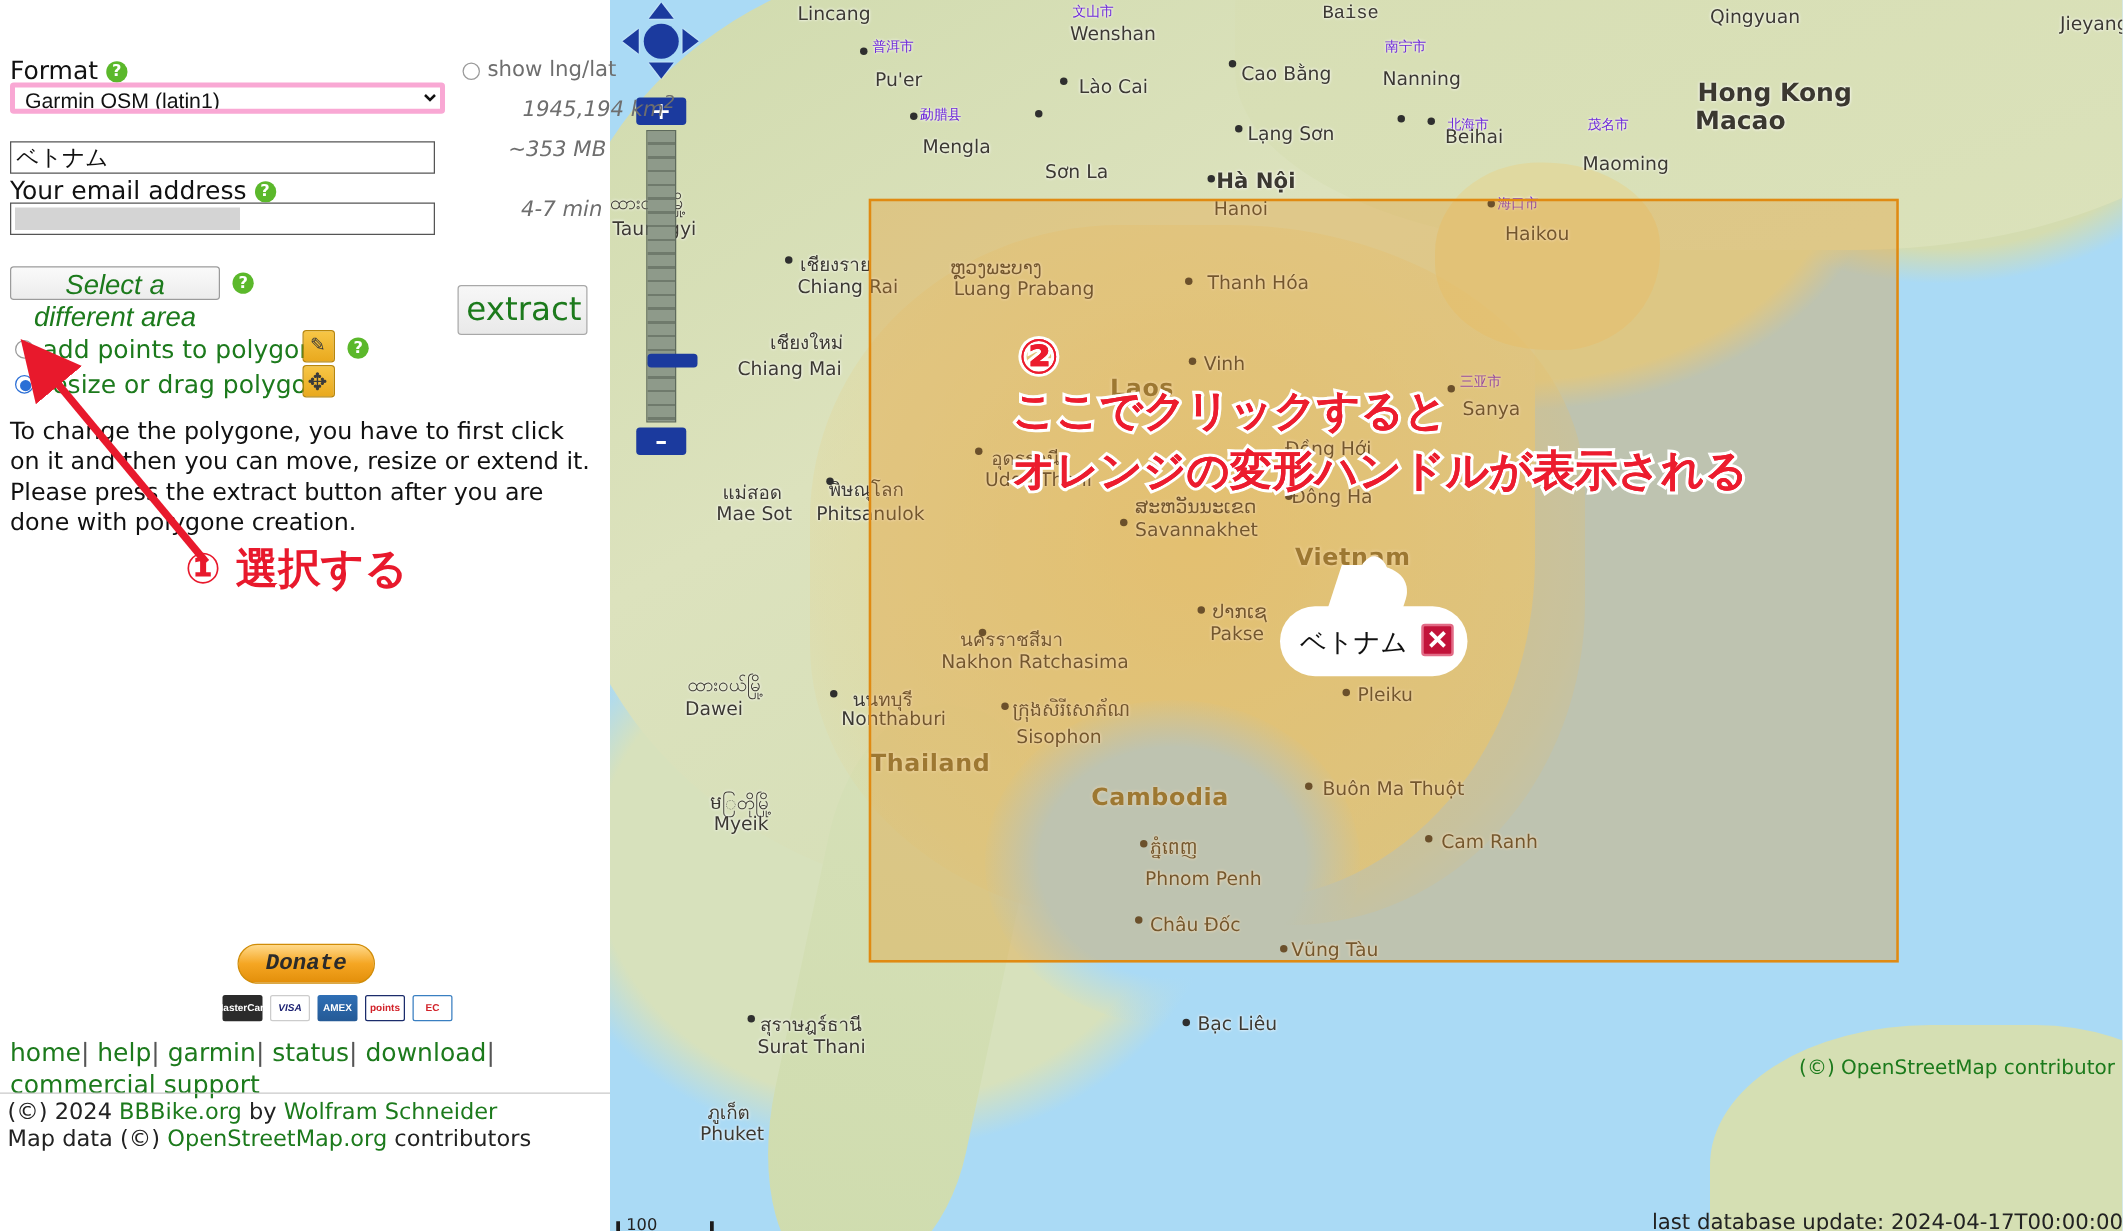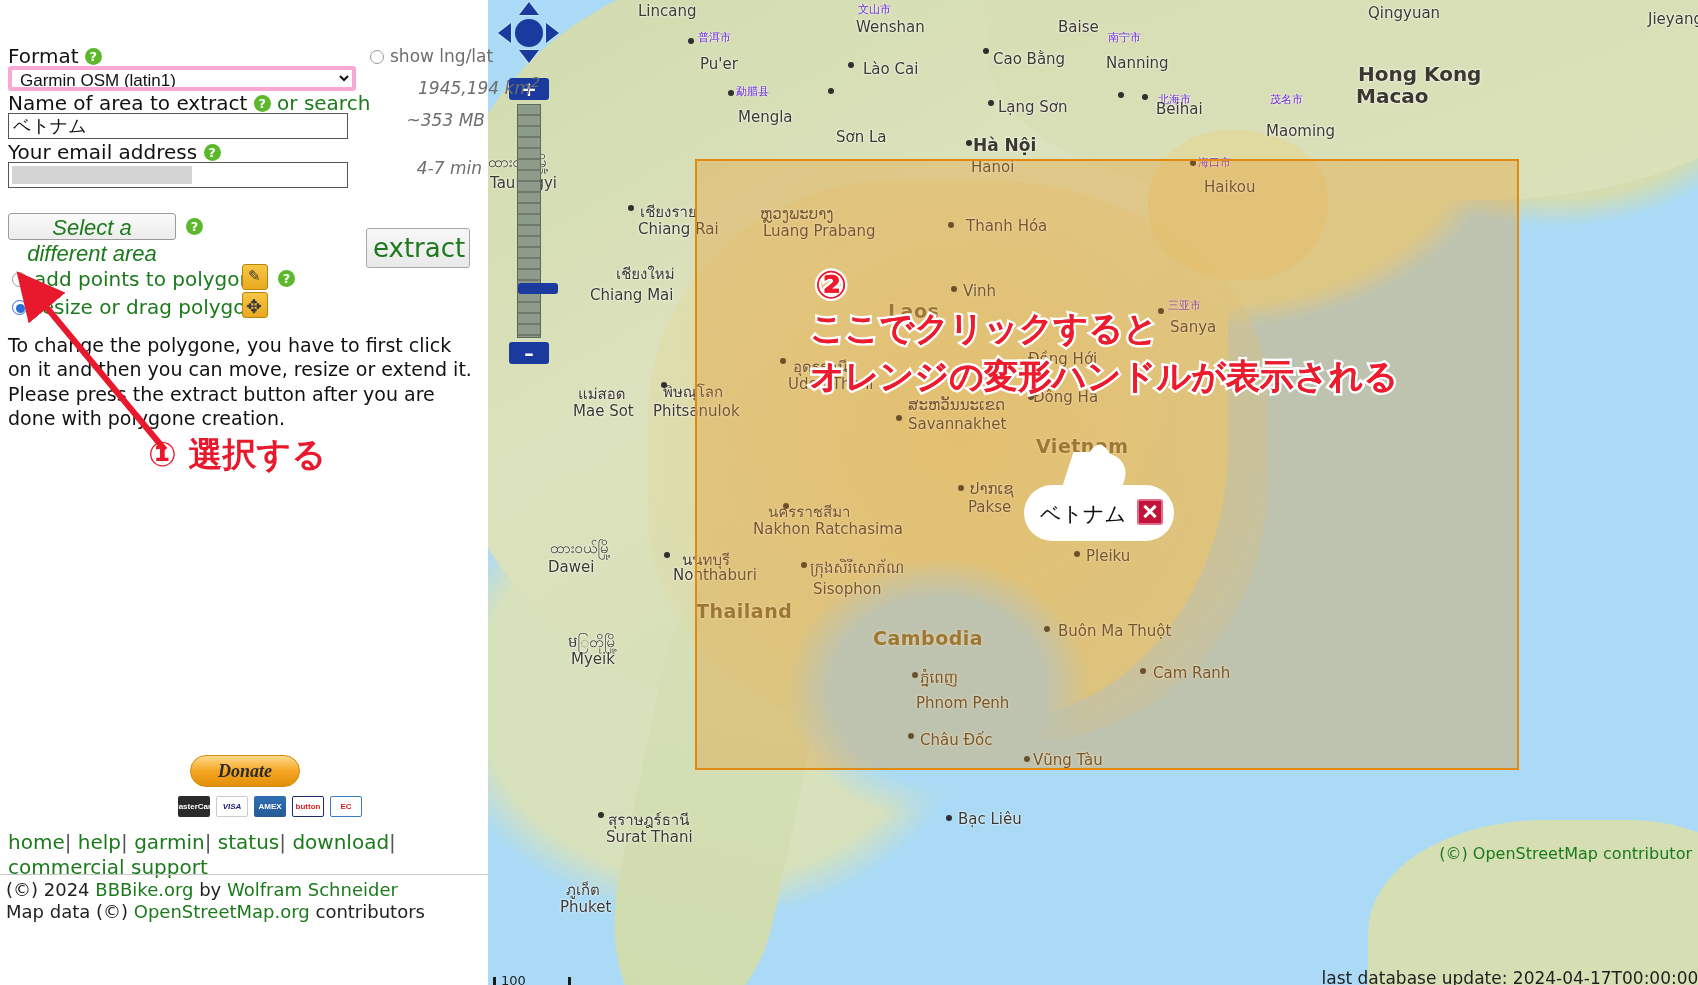--- a/index.html
+++ b/index.html
@@ -323,21 +323,21 @@
     font-size:19px; color:#111; line-height:1.28;
   }
 
   #donate-btn {
     position:absolute; left:190px; top:755px; width:110px; height:32px;
     border-radius:16px;
     background: linear-gradient(180deg,#ffd98a 0%,#f5a623 50%,#e38f0a 100%);
     border:1px solid #d08c08;
     color:#2b2b2b; font-size:18px; font-weight:bold; font-style:italic;
     line-height:30px; text-align:center; cursor:pointer;
-    font-family:Liberation Serif, serif;
+    font-family:Liberation Mono, monospace;
   }
   #cards { position:absolute; left:178px; top:796px; display:flex; gap:6px; }
   .card { width:32px; height:21px; border-radius:2px; font-size:8px;
           color:#fff; display:flex; align-items:center; justify-content:center;
           font-family:"Liberation Sans", sans-serif; font-weight:bold; }
   .card-mc   { background:#2b2b2b; }
   .card-visa { background:#fff; color:#1a1f71; border:1px solid #ccc; font-style:italic; }
   .card-amex { background: linear-gradient(180deg,#2f6fb5,#255a96); }
   .card-giro { background:#fff; color:#d2232a; border:1px solid #1b2c6b; }
   .card-ec   { background:#fff; border:1px solid #3a7fc1; color:#d2232a; }
@@ -376,21 +376,21 @@
     <div class="landmass malay"></div>
     <div class="landmass hainan"></div>
     <div class="landmass borneo"></div>
     <div class="dryzone"></div>
     <div class="sea-gulf"></div>
 
     <div id="map-labels">
         <div class="map-label city" style="left: 150px; top: 2px;">Lincang</div>
         <div class="map-label cjk" style="left: 370px; top: 2px;">文山市</div>
         <div class="map-label city" style="left: 368px; top: 18px;">Wenshan</div>
-        <div class="map-label city" style="left: 570px; top: 18px;">Baise</div>
+        <div class="map-label city" style="left: 570px; top: 2px; font-family: Liberation Mono, monospace;">Baise</div>
         <div class="map-label city" style="left: 880px; top: 4px;">Qingyuan</div>
         <div class="map-label city" style="left: 1160px; top: 10px;">Jieyang</div>
         <div class="map-label cjk" style="left: 210px; top: 30px;">普洱市</div>
         <div class="map-label city" style="left: 212px; top: 55px;">Pu'er</div>
         <div class="map-label city" style="left: 505px; top: 50px;">Cao Bằng</div>
         <div class="map-label cjk" style="left: 620px; top: 30px;">南宁市</div>
         <div class="map-label city" style="left: 618px; top: 54px;">Nanning</div>
         <div class="map-label city" style="left: 375px; top: 60px;">Lào Cai</div>
         <div class="map-label hk" style="left: 870px; top: 62px;">Hong Kong</div>
         <div class="map-label hk" style="left: 868px; top: 84px;">Macao</div>
@@ -544,25 +544,20 @@
 
   <div id="sidebar">
 
 
     <div class="field-label" style="left:8px; top:44px;">
       <span>Format</span>
       <span class="help-icon">?</span>
     </div>
     <select id="format-select"><option>Garmin OSM (latin1)</option></select>
 
-    <div class="field-label" style="left:8px; top:91px;">
-      <span>Name of area to extract</span>
-      <span class="help-icon">?</span>
-      <a class="link-green" href="#">or search</a>
-    </div>
     <input id="area-input" class="text-field" type="text" value="ベトナム" style="">
 
     <div class="field-label" style="left:8px; top:140px;">
       <span>Your email address</span>
       <span class="help-icon">?</span>
     </div>
     <input id="email-input" class="text-field" type="text" value="" style="">
     <div class="email-mask"></div>
 
     <div id="stats">
@@ -605,21 +600,21 @@
       </defs>
       <line x1="165" y1="450" x2="28" y2="285" stroke="#e8192c" stroke-width="6" marker-end="url(#ah)"></line>
     </svg>
     <div id="anno-1">① 選択する</div>
 
     <div id="donate-btn">Donate</div>
     <div id="cards">
       <span class="card card-mc">MasterCard</span>
       <span class="card card-visa">VISA</span>
       <span class="card card-amex">AMEX</span>
-      <span class="card card-giro">button</span>
+      <span class="card card-giro">points</span>
       <span class="card card-ec">EC</span>
     </div>
 
     <div id="footer-links">
       <a href="#">home</a><span class="bar">|</span>
       <a href="#">help</a><span class="bar">|</span>
       <a href="#">garmin</a><span class="bar">|</span>
       <a href="#">status</a><span class="bar">|</span>
       <a href="#">download</a><span class="bar">|</span>
       <a href="#">commercial</a>

